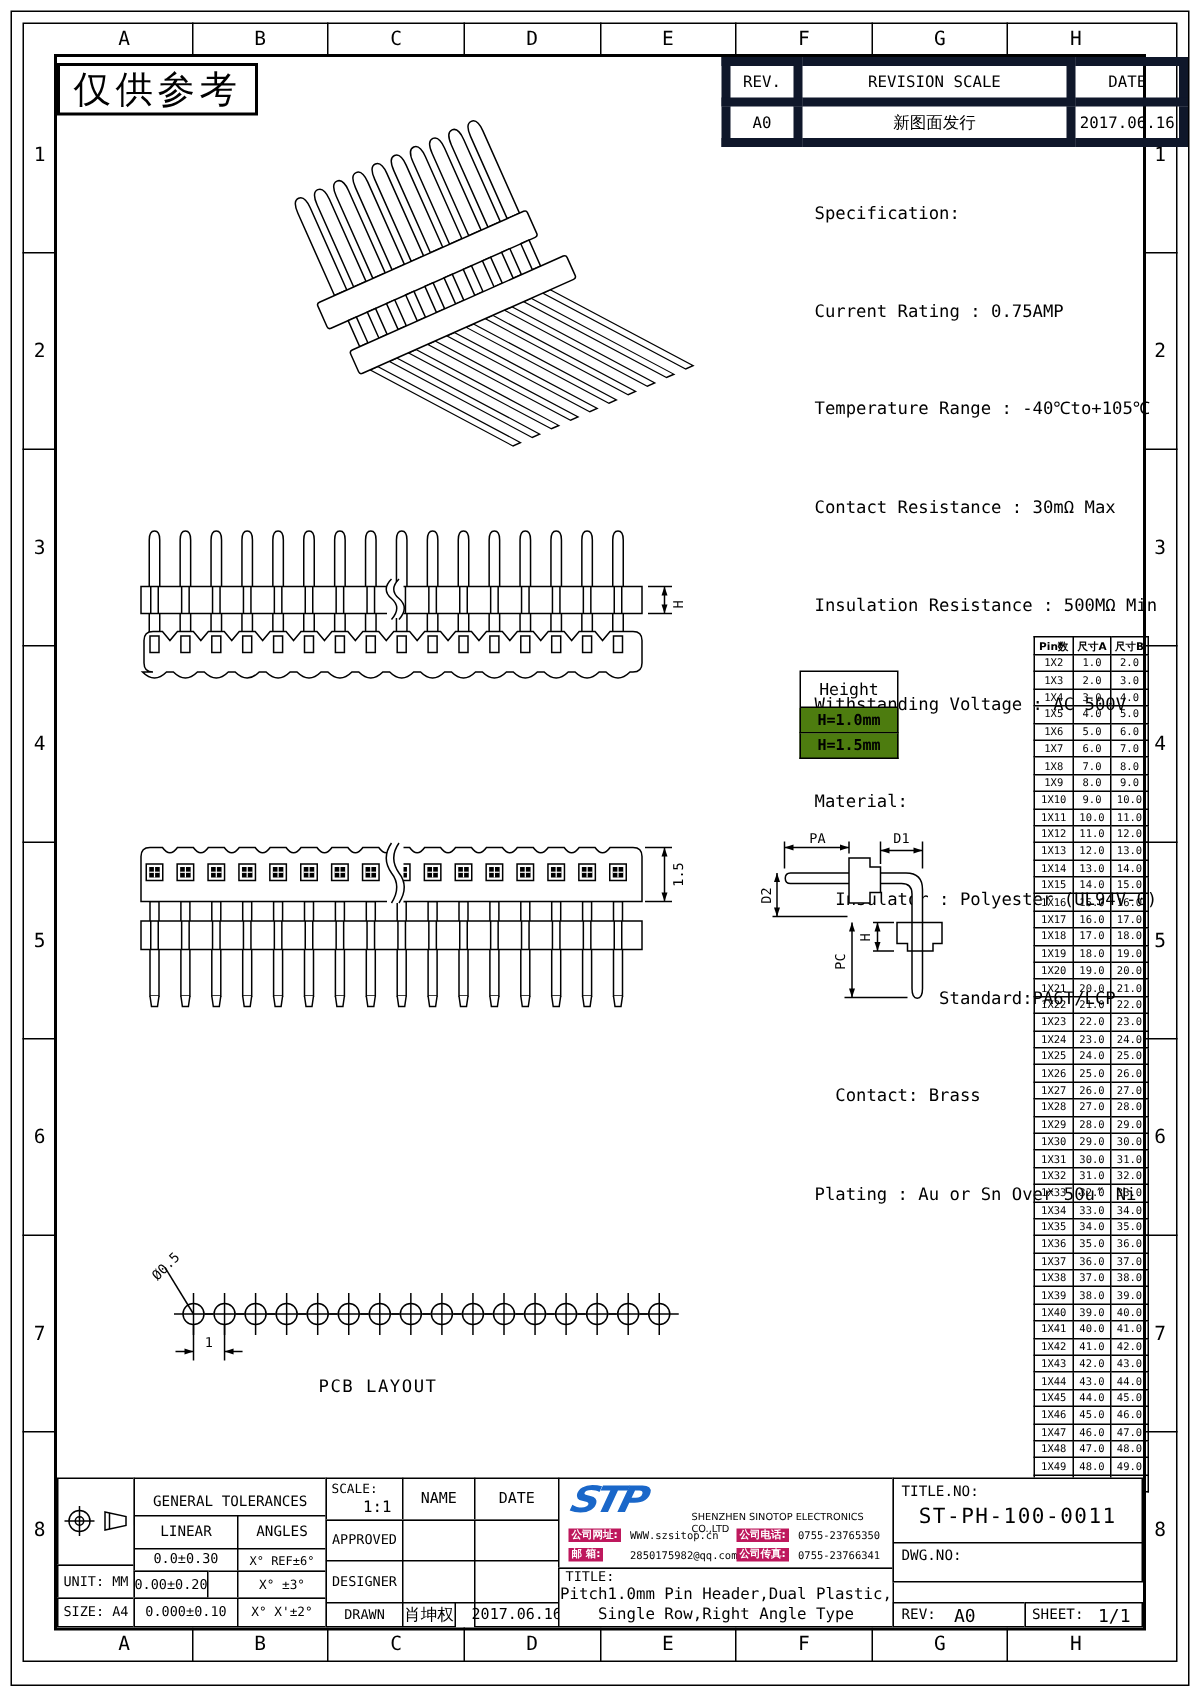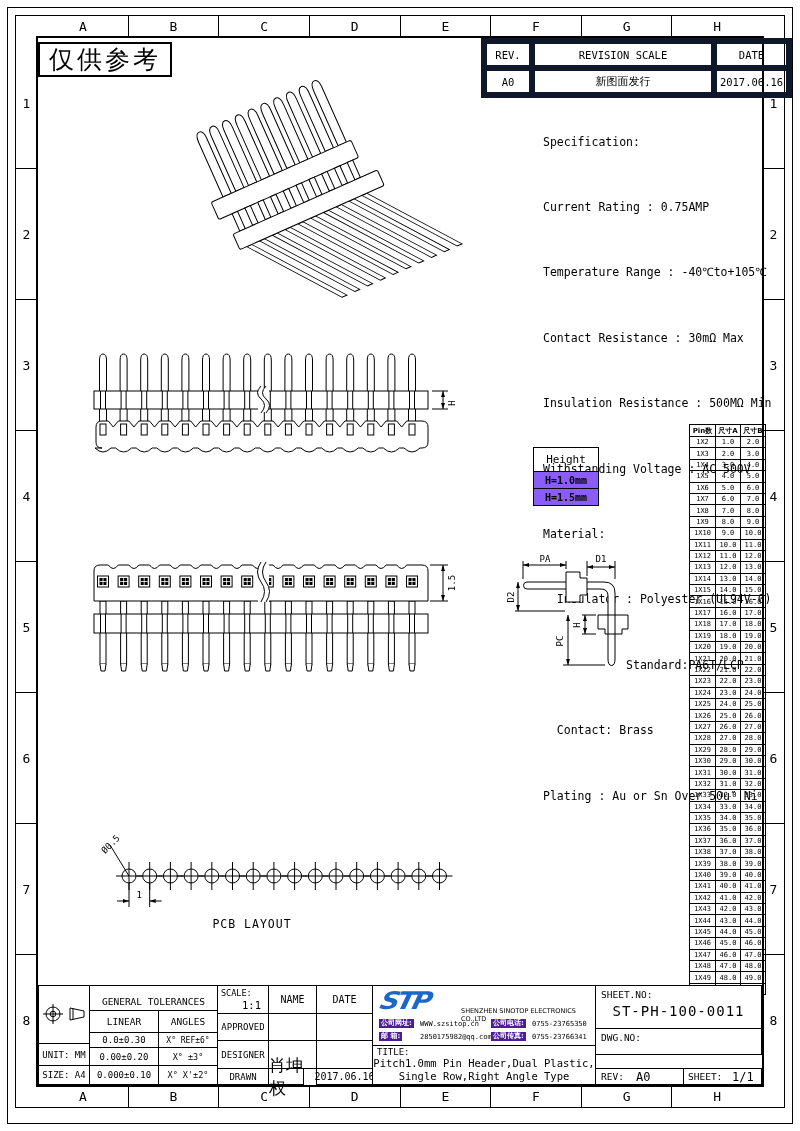--- a/index.html
+++ b/index.html
@@ -28,30 +28,30 @@
                 font:10.5px "DejaVu Sans Mono",monospace;overflow:hidden;}
   .rev-table .cjk{font-family:"DejaVu Sans",sans-serif;font-size:11px;}
   
   .spec{left:527px;top:88px;width:236px;font:11.5px/21.8px "DejaVu Sans Mono",monospace;
         white-space:pre;margin-left:16px;}
   
   .hbox{left:533px;top:447px;width:66px;}
   .hbox .hb-t{border:1px solid #000;height:25px;display:flex;align-items:center;justify-content:center;
               font:11px "DejaVu Sans Mono",monospace;box-sizing:border-box;}
   .hbox .hb-o{border:1px solid #000;border-top:none;height:17px;display:flex;align-items:center;justify-content:center;
-              font:bold 10px "DejaVu Sans Mono",monospace;background:#8b5cf6;box-sizing:border-box;}
+              font:bold 10px "DejaVu Sans Mono",monospace;background:#4d7c0f;box-sizing:border-box;}
   
   .size-table{left:689px;top:424px;width:73px;border-collapse:collapse;table-layout:fixed;}
   .size-table th{border:1px solid #000;height:11px;font:7px "DejaVu Sans",sans-serif;padding:0;text-align:center;font-weight:bold;}
   .size-table td{border:1px solid #000;height:10.4px;font:7px "DejaVu Sans Mono",monospace;padding:0;text-align:center;}
   
   .cell{position:absolute;border:1px solid #000;box-sizing:border-box;background:#fff;}
   .cc{display:flex;align-items:center;justify-content:center;}
   .tb-lab{font-family:"DejaVu Sans Mono",monospace;}
-  .bluetag{background:#4c1d95;color:#fff;font:bold 7px "DejaVu Sans",sans-serif;padding:0 2px;line-height:9px;display:inline-block;}
+  .bluetag{background:#be185d;color:#fff;font:bold 7px "DejaVu Sans",sans-serif;padding:0 2px;line-height:9px;display:inline-block;}
   .ctval{font:7px "DejaVu Sans Mono",monospace;line-height:9px;}
   .logo{font:italic 900 27px "DejaVu Sans",sans-serif;color:#1a67c9;transform:skewX(-14deg) scaleY(.9);
         letter-spacing:-3px;line-height:27px;}
   svg{overflow:visible;}
   svg text{font-family:"DejaVu Sans Mono",monospace;}
 </style>
 </head>
 <body>
 
 <div class="abs outermost"></div>
@@ -789,42 +789,42 @@
   </svg>
 </div>
 <div class="cell cc tb-lab" style="left:38px;top:1043px;width:52px;height:23px;font-size:9px">UNIT: MM</div>
 <div class="cell cc tb-lab" style="left:38px;top:1065px;width:52px;height:20px;font-size:9px">SIZE: A4</div>
 
 <div class="cell cc tb-lab" style="left:89px;top:985px;width:129px;height:32px;font-size:9.5px">GENERAL TOLERANCES</div>
 <div class="cell cc tb-lab" style="left:89px;top:1010px;width:70px;height:23px;font-size:9.5px">LINEAR</div>
 <div class="cell cc tb-lab" style="left:158px;top:1010px;width:60px;height:23px;font-size:9.5px">ANGLES</div>
 <div class="cell cc tb-lab" style="left:89px;top:1032px;width:70px;height:16px;font-size:9px">0.0±0.30</div>
 <div class="cell cc tb-lab" style="left:158px;top:1032px;width:60px;height:16px;font-size:8px">X° REF±6°</div>
-<div class="cell cc tb-lab" style="left:89px;top:1047px;width:70px;height:19px;font-size:9px">0.00±0.20</div>
+<div class="cell cc tb-lab" style="left:89px;top:1047px;width:50px;height:19px;font-size:9px">0.00±0.20</div>
 <div class="cell cc tb-lab" style="left:158px;top:1047px;width:60px;height:19px;font-size:8.5px">X° ±3°</div>
 <div class="cell cc tb-lab" style="left:89px;top:1065px;width:70px;height:20px;font-size:9px">0.000±0.10</div>
 <div class="cell cc tb-lab" style="left:158px;top:1065px;width:60px;height:20px;font-size:8.5px">X° X'±2°</div>
 
 <div class="cell" style="left:217px;top:985px;width:52px;height:29px">
   <span class="abs tb-lab" style="left:3px;top:2px;font-size:8.5px">SCALE:</span>
   <span class="abs tb-lab" style="right:7px;bottom:2px;font-size:10.5px">1:1</span>
 </div>
 <div class="cell cc tb-lab" style="left:268px;top:985px;width:49px;height:29px;font-size:10px">NAME</div>
 <div class="cell cc tb-lab" style="left:316px;top:985px;width:57px;height:29px;font-size:10px">DATE</div>
 
 <div class="cell cc tb-lab" style="left:217px;top:1013px;width:52px;height:28px;font-size:9px">APPROVED</div>
 <div class="cell" style="left:268px;top:1013px;width:49px;height:28px"></div>
 <div class="cell" style="left:316px;top:1013px;width:57px;height:28px"></div>
 
 <div class="cell cc tb-lab" style="left:217px;top:1040px;width:52px;height:29px;font-size:9px">DESIGNER</div>
 <div class="cell" style="left:268px;top:1040px;width:49px;height:29px"></div>
 <div class="cell" style="left:316px;top:1040px;width:57px;height:29px"></div>
 
 <div class="cell cc tb-lab" style="left:217px;top:1068px;width:52px;height:17px;font-size:9px">DRAWN</div>
-<div class="cell cc" style="left:268px;top:1068px;width:36px;height:17px;font-size:17px">肖坤权</div>
+<div class="cell cc" style="left:268px;top:1068px;width:36px;height:17px;font-size:11px">肖坤权</div>
 <div class="cell cc tb-lab" style="left:316px;top:1068px;width:57px;height:17px;font-size:10px">2017.06.16</div>
 
 <div class="cell" style="left:372px;top:985px;width:224px;height:61px">
   <div class="abs logo" style="left:8px;top:1px">STP</div>
   <div class="abs" style="left:88px;top:21px;font-size:6.5px">SHENZHEN SINOTOP ELECTRONICS CO.,LTD</div>
   <span class="abs bluetag" style="left:6px;top:33px">公司网址:</span>
   <span class="abs ctval" style="left:47px;top:34px">WWW.szsitop.cn</span>
   <span class="abs bluetag" style="left:118px;top:33px">公司电话:</span>
   <span class="abs ctval" style="left:159px;top:34px">0755-23765350</span>
   <span class="abs bluetag" style="left:6px;top:46px">邮  箱:</span>
@@ -833,21 +833,21 @@
   <span class="abs ctval" style="left:159px;top:47px">0755-23766341</span>
 </div>
 
 <div class="cell" style="left:372px;top:1045px;width:224px;height:40px">
   <span class="abs tb-lab" style="left:4px;top:1px;font-size:9px">TITLE:</span>
   <div class="abs tb-lab" style="left:0;top:11px;width:100%;text-align:center;font-size:10.5px">Pitch1.0mm Pin Header,Dual Plastic,</div>
   <div class="abs tb-lab" style="left:0;top:24px;width:100%;text-align:center;font-size:10.5px">Single Row,Right Angle Type</div>
 </div>
 
 <div class="cell" style="left:595px;top:985px;width:167px;height:44px">
-  <span class="abs tb-lab" style="left:5px;top:3px;font-size:9.5px">SHEET.NO:</span>
+  <span class="abs tb-lab" style="left:5px;top:3px;font-size:9.5px">TITLE.NO:</span>
   <div class="abs tb-lab" style="left:0;top:17px;width:100%;text-align:center;font-size:14px;letter-spacing:1px">ST-PH-100-0011</div>
 </div>
 <div class="cell" style="left:595px;top:1028px;width:167px;height:27px">
   <span class="abs tb-lab" style="left:5px;top:3px;font-size:9.5px">DWG.NO:</span>
   <div class="abs tb-lab" style="left:0;top:17px;width:100%;text-align:center;font-size:12px"></div>
 </div>
 <div class="cell" style="left:595px;top:1068px;width:89px;height:17px">
   <span class="abs tb-lab" style="left:5px;top:2px;font-size:9.5px">REV:</span>
   <span class="abs tb-lab" style="left:40px;top:1px;font-size:12px">A0</span>
 </div>

